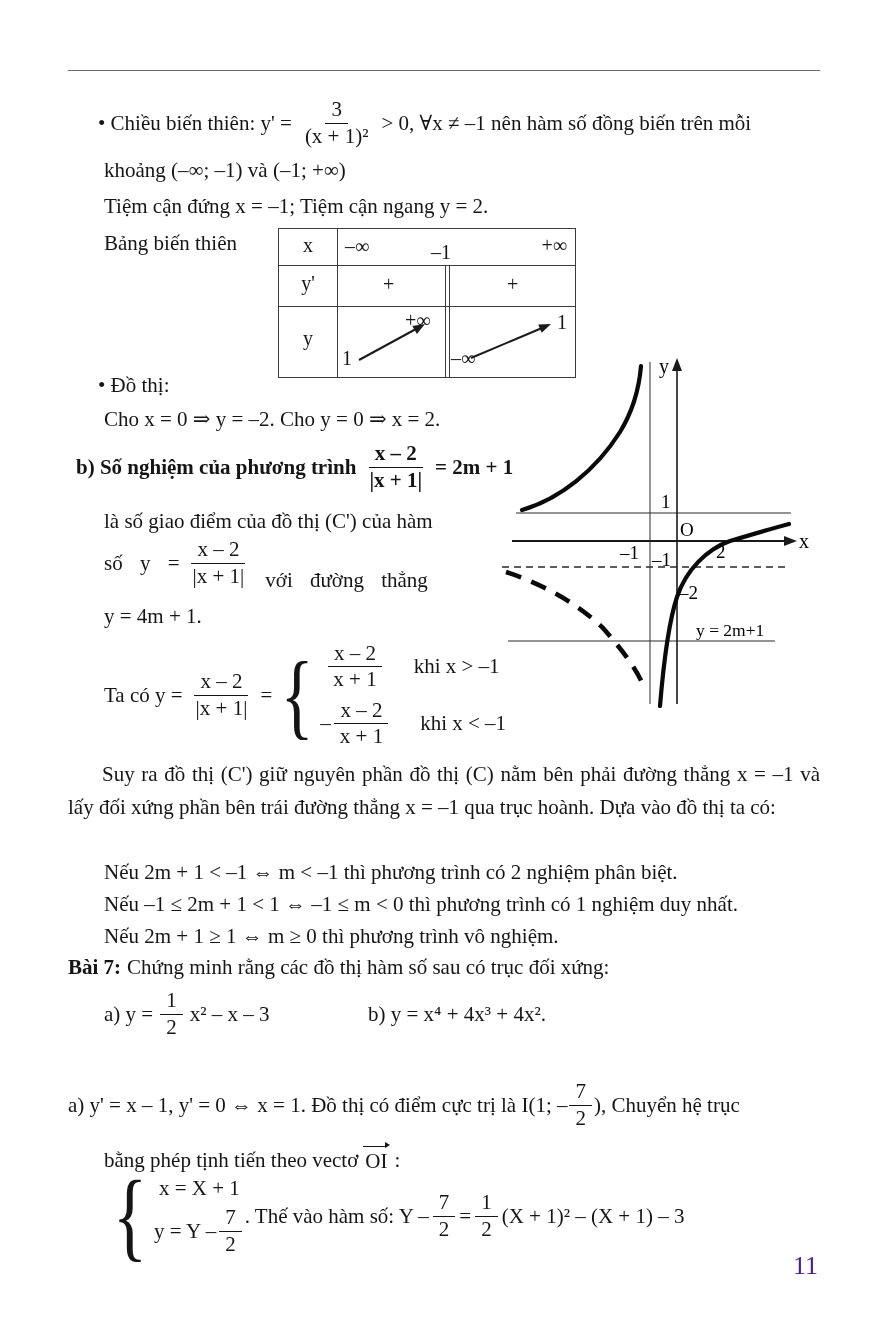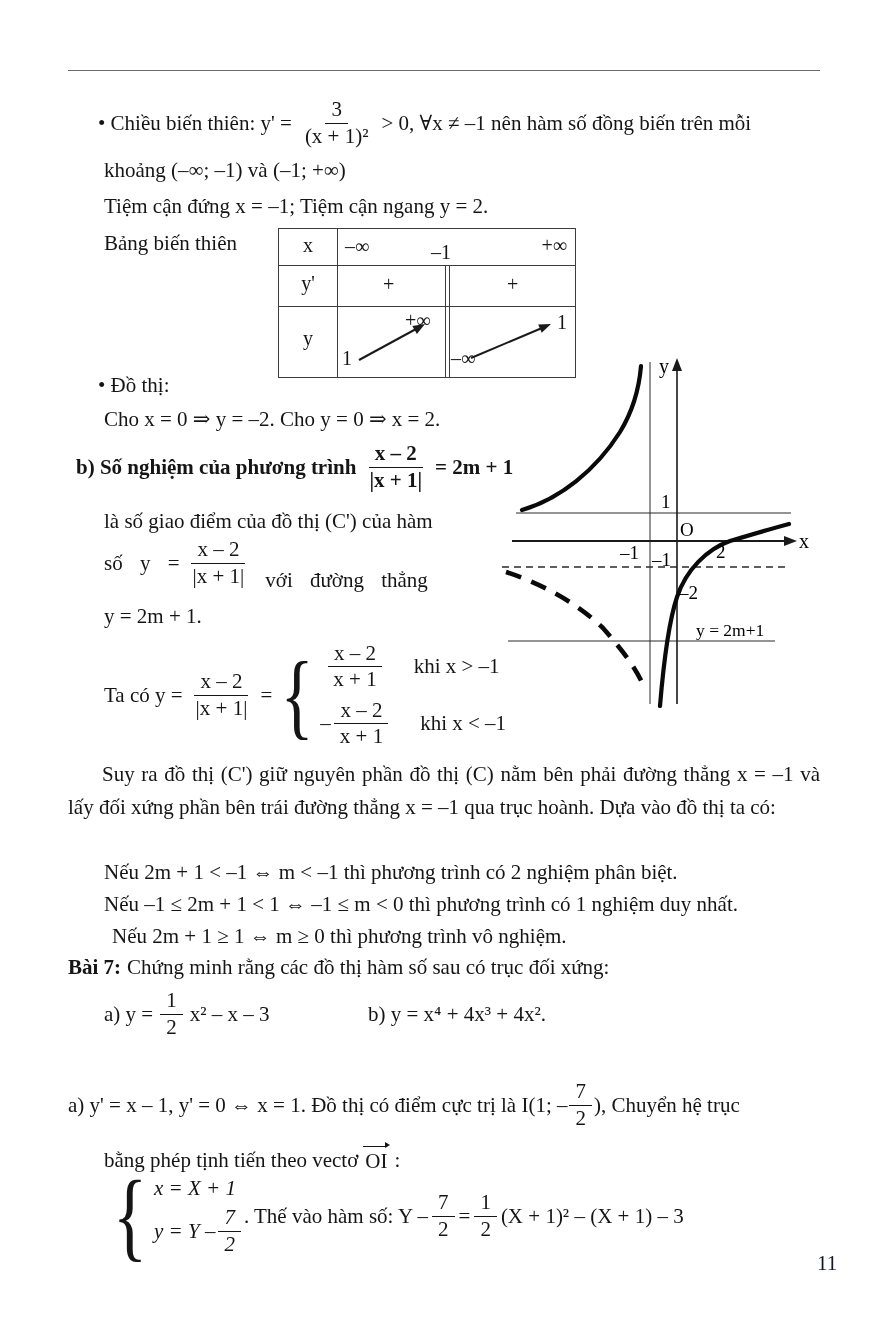--- a/index.html
+++ b/index.html
@@ -1,20 +1,20 @@
 <!DOCTYPE html>
 <html><head>
 <meta charset="utf-8">
 <style>
   html,body{margin:0;padding:0;background:#ffffff;}
   .page{position:relative;width:888px;height:1340px;background:#fff;overflow:hidden;
         font-family:"Liberation Serif","DejaVu Serif",serif;font-size:21px;color:#151515;}
   .abs{position:absolute;}
   .mline{position:absolute;display:flex;align-items:center;white-space:nowrap;}
-  .txt{white-space:nowrap;}
+  .txt{white-space:nowrap;text-align:center;}
   
   .hdr{position:absolute;top:44px;right:68px;font-style:italic;font-size:18px;
        color:#a7a7a7;letter-spacing:0.6px;}
   .rule{position:absolute;top:70px;left:68px;width:752px;border-top:1.6px solid #6b6b6b;}
   
   .frac{display:inline-flex;flex-direction:column;align-items:center;vertical-align:middle;
         margin:0 7px;line-height:1.1;}
   .frac .num{display:block;padding:0 6px 1px;border-bottom:1.5px solid #151515;text-align:center;}
   .frac .den{display:block;padding:1px 6px 0;text-align:center;}
   
@@ -38,21 +38,21 @@
   .para{position:absolute;left:68px;top:758px;width:752px;text-align:justify;
         text-indent:34px;line-height:33px;}
   .wsp{word-spacing:12px;}
   .bold{font-weight:bold;}
   .center-line{position:absolute;left:0;width:888px;text-align:center;}
   
   .vec{position:relative;display:inline-block;padding:3px 3px 0;margin:8px 4px;}
   .vec::before{content:"";position:absolute;left:1px;right:4px;top:0;border-top:1.3px solid #151515;}
   .vec::after{content:"";position:absolute;right:-3px;top:-3.6px;border:3.3px solid transparent;
               border-left:5.5px solid #151515;}
-  .pgnum{position:absolute;left:817px;top:1251px;font-size:21px;color:#0f172a;}
+  .pgnum{position:absolute;left:793px;top:1251px;font-size:26px;color:#4c1d95;}
   svg text{font-family:"Liberation Serif","DejaVu Serif",serif;}
 </style>
 </head>
 <body>
 
 <div class="page">
 
   <div class="rule"></div>
 
   <div class="mline" style="left:98px;top:94px;height:58px;">
@@ -109,21 +109,21 @@
 
   <div class="mline" style="left:104px;top:534px;height:58px;">
     <span class="txt wsp">số y =</span>
     <span class="frac">
       <span class="num">x – 2</span>
       <span class="den">|x + 1|</span>
     </span>
     <span class="txt wsp" style="margin-left:8px;margin-top:34px;">với đường thẳng</span>
   </div>
 
-  <div class="abs txt" style="left:104px;top:604px;">y = 2m + 1.</div>
+  <div class="abs txt" style="left:104px;top:604px;">y = 4m + 1.</div>
 
   <div class="mline" style="left:104px;top:638px;height:114px;">
     <span class="txt">Ta có y =</span>
     <span class="frac">
       <span class="num">x – 2</span>
       <span class="den">|x + 1|</span>
     </span>
     <span class="txt">=</span>
     <span class="cases">
       <span class="brace">{</span>
@@ -167,21 +167,21 @@
     <text x="154" y="210" font-size="19">–1</text>
     <text x="218" y="202" font-size="19">2</text>
     <text x="181" y="243" font-size="19">–2</text>
     <text x="198" y="280" font-size="17.5">y = 2m+1</text>
   </svg>
 
   <div class="para">Suy ra đồ thị (C') giữ nguyên phần đồ thị (C) nằm bên phải đường thẳng x = –1 và lấy đối xứng phần bên trái đường thẳng x = –1 qua trục hoành. Dựa vào đồ thị ta có:</div>
 
   <div class="abs txt" style="left:104px;top:860px;">Nếu 2m + 1 &lt; –1 ⇔ m &lt; –1 thì phương trình có 2 nghiệm phân biệt.</div>
   <div class="abs txt" style="left:104px;top:892px;">Nếu –1 ≤ 2m + 1 &lt; 1 ⇔ –1 ≤ m &lt; 0 thì phương trình có 1 nghiệm duy nhất.</div>
-  <div class="abs txt" style="left:112px;top:924px;">Nếu 2m + 1 ≥ 1 ⇔ m ≥ 0 thì phương trình vô nghiệm.</div>
+  <div class="abs txt" style="left:104px;top:924px;">Nếu 2m + 1 ≥ 1 ⇔ m ≥ 0 thì phương trình vô nghiệm.</div>
 
   <div class="mline" style="left:68px;top:955px;">
     <span class="txt bold" style="margin-right:6px;">Bài  7:</span>
     <span class="txt">Chứng minh rằng các đồ thị hàm số sau có trục đối xứng:</span>
   </div>
 
   <div class="mline" style="left:104px;top:985px;height:58px;">
     <span class="txt">a) y =</span>
     <span class="frac">
       <span class="num">1</span>
@@ -202,21 +202,21 @@
   </div>
 
   <div class="mline" style="left:104px;top:1138px;">
     <span class="txt">bằng phép tịnh tiến theo vectơ</span>
     <span class="vec">OI</span>
     <span class="txt">:</span>
   </div>
 
   <div class="mline" style="left:104px;top:1165px;height:102px;">
     <span class="brace" style="font-size:100px;">{</span>
-    <span class="case-col" style="gap:5px;font-style:italic;">
+    <span class="case-col" style="gap:5px;">
       <span class="txt">x = X + 1</span>
       <span class="case-row">
         <span class="txt">y = Y –</span>
         <span class="frac" style="margin:0 3px;">
           <span class="num">7</span>
           <span class="den">2</span>
         </span>
       </span>
     </span>
     <span class="txt">. Thế vào hàm số: Y –</span>

